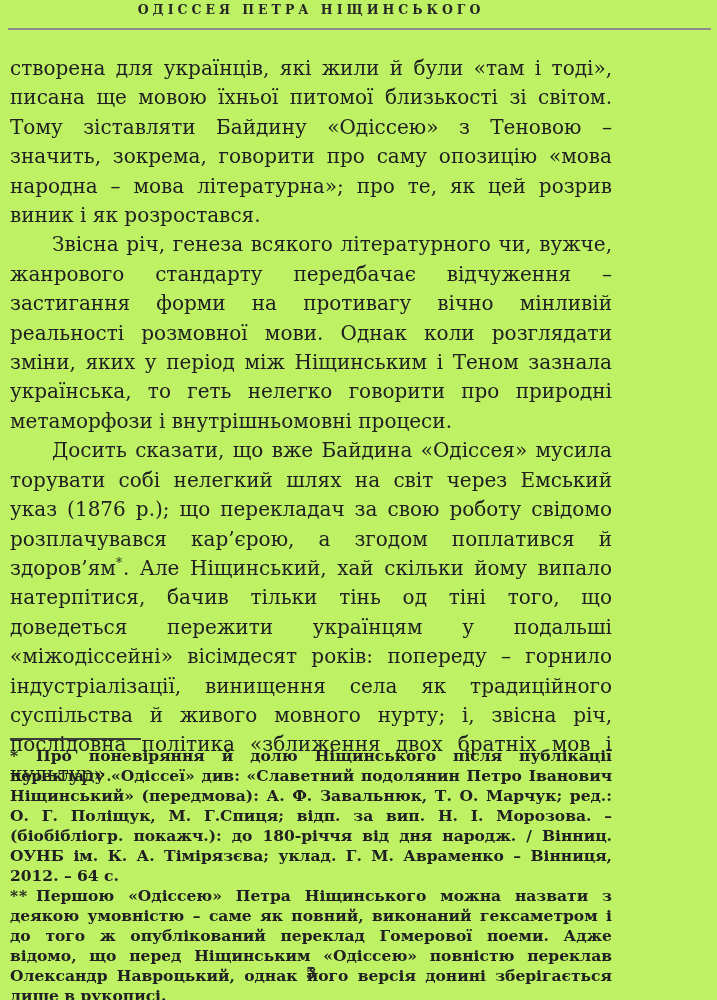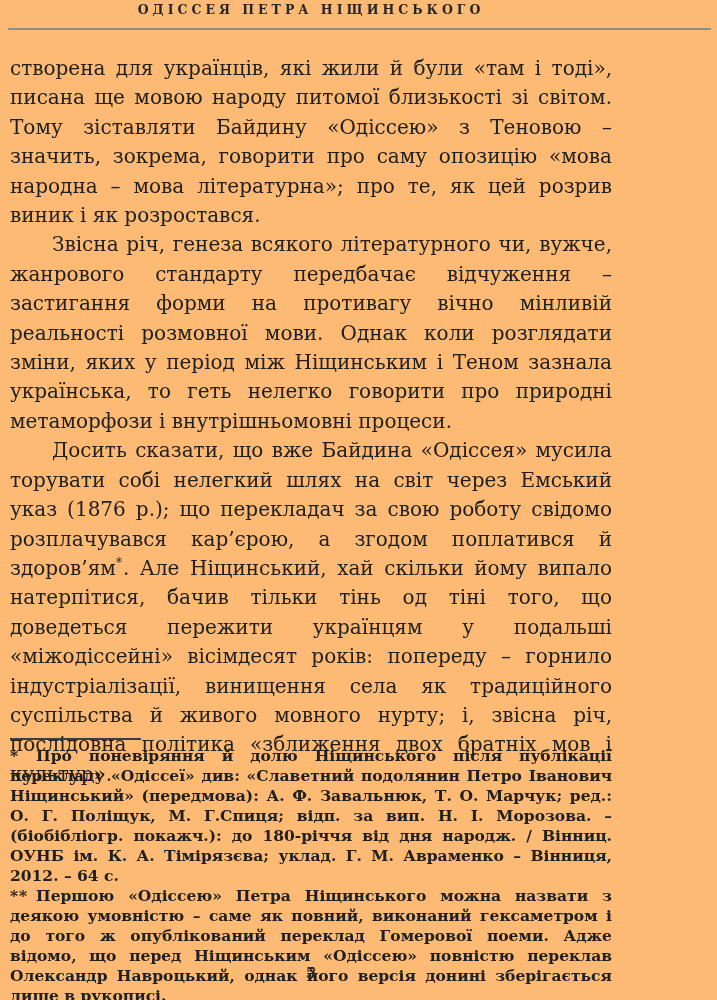--- a/index.html
+++ b/index.html
@@ -5,21 +5,21 @@
   html, body {
     margin: 0;
     padding: 0;
     background: #e8e8e8;
   }
   .page {
     position: relative;
     width: 717px;
     height: 1000px;
     margin: 0 auto;
-    background: #fdba74;
+    background: #bef264;
     font-family: "DejaVu Serif", "Liberation Serif", serif;
     color: #202020;
     overflow: hidden;
   }
   .running-head {
     position: absolute;
     top: 2px;
     left: 10px;
     width: 602px;
     text-align: center;
@@ -107,21 +107,21 @@
 
 <div class="page">
 
   <header class="running-head">
     <div class="head-title">ОДІССЕЯ ПЕТРА НІЩИНСЬКОГО</div>
   </header>
 
   <div class="head-rule"></div>
 
   <main class="body-text">
-    <p class="no-indent">створена для українців, які жили й були «там і тоді», писана ще мовою народу питомої близькості зі світом. Тому зіставляти Байдину «Одіссею» з Теновою – значить, зокрема, говорити про саму опозицію «мова народна – мова літературна»; про те, як цей розрив виник і як розростався.</p>
+    <p class="no-indent">створена для українців, які жили й були «там і тоді», писана ще мовою їхньої питомої близькості зі світом. Тому зіставляти Байдину «Одіссею» з Теновою – значить, зокрема, говорити про саму опозицію «мова народна – мова літературна»; про те, як цей розрив виник і як розростався.</p>
     <p>Звісна річ, генеза всякого літературного чи, вужче, жанрового стандарту передбачає відчуження – застигання форми на противагу вічно мінливій реальності розмовної мови. Однак коли розглядати зміни, яких у період між Ніщинським і Теном зазнала українська, то геть нелегко говорити про природні метаморфози і внутрішньомовні процеси.</p>
     <p><span>Досить сказати, що вже Байдина «Одіссея» мусила торувати собі нелегкий шлях на світ через Емський указ (1876 р.); що перекладач за свою роботу свідомо розплачувався кар’єрою, а згодом поплатився й здоров’ям</span><sup class="fn-ref">*</sup><span>. Але Ніщинський, хай скільки йому випало натерпітися, бачив тільки тінь од тіні того, що доведеться пережити українцям у подальші «міжодіссейні» вісімдесят років: попереду – горнило індустріалізації, винищення села як традиційного суспільства й живого мовного нурту; і, звісна річ, послідовна політика «зближення двох братніх мов і культур».</span></p>
   </main>
 
   <div class="fn-rule"></div>
 
   <section class="footnotes">
     <p><span class="fn-marker">*</span><span>Про поневіряння й долю Ніщинського після публікації перекладу «Одіссеї» див: «Славетний подолянин Петро Іванович Ніщинський» (передмова): А. Ф. Завальнюк, Т. О. Марчук; ред.: О. Г. Поліщук, М. Г.Спиця; відп. за вип. Н. І. Морозова. – (біобібліогр. покажч.): до 180-річчя від дня народж. / Вінниц. ОУНБ ім. К. А. Тімірязєва; уклад. Г. М. Авраменко – Вінниця, 2012. – 64 с.</span></p>
     <p><span class="fn-marker">**</span><span>Першою «Одіссею» Петра Ніщинського можна назвати з деякою умовністю – саме як повний, виконаний гексаметром і до того ж опублікований переклад Гомерової поеми. Адже відомо, що перед Ніщинським «Одіссею» повністю переклав Олександр Навроцький, однак його версія донині зберігається лише в рукописі.</span></p>
   </section>

